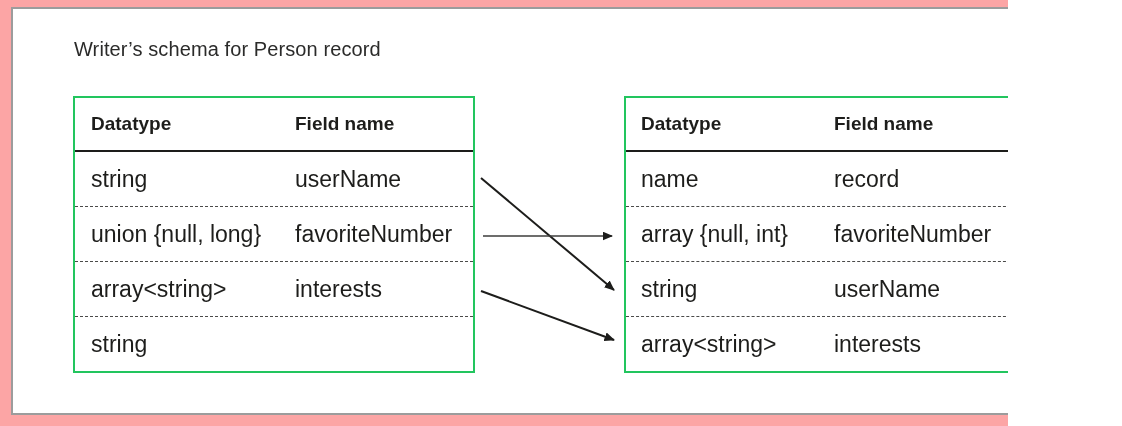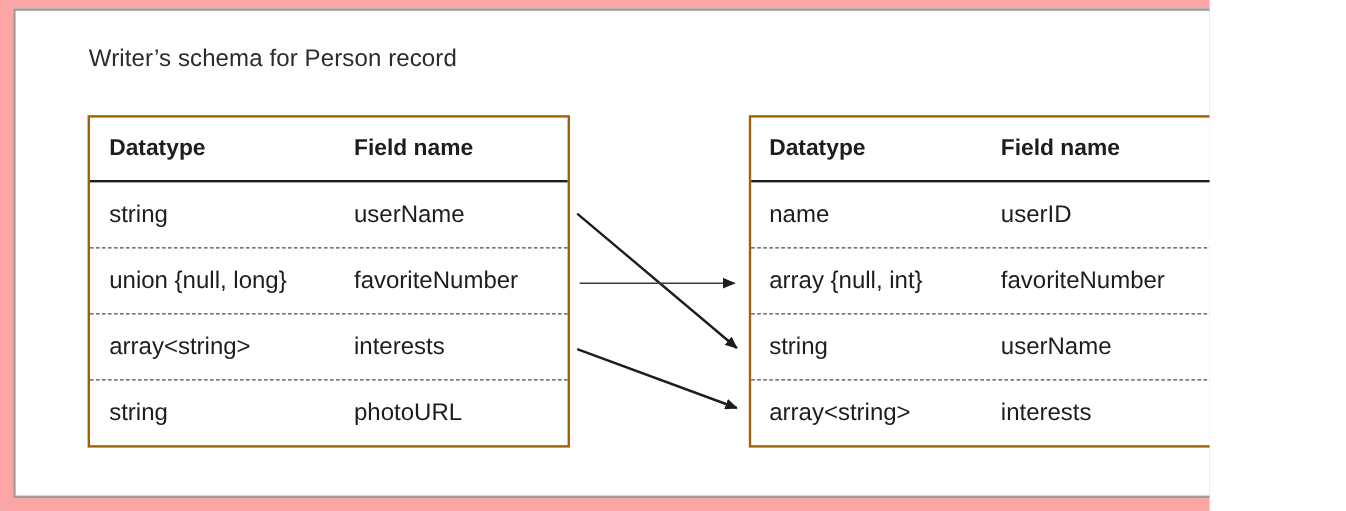--- a/index.html
+++ b/index.html
@@ -34,21 +34,21 @@
     color: #2b2b2a;
     white-space: nowrap;
   }
   .schema-title.writer { left: 74px; }
   .schema-title.reader { left: 624px; }
 
   .schema-table {
     position: absolute;
     top: 96px;
     height: 277px;
-    border: 2px solid #a16207;
+    border: 2px solid #22c55e;
     box-sizing: border-box;
     display: flex;
     flex-direction: column;
     background: #ffffff;
   }
   .schema-table.writer { left: 73px;  width: 402px; }
   .schema-table.reader { left: 624px; width: 394px; }
 
   .trow {
     flex: 1;
@@ -63,21 +63,21 @@
     font-weight: bold;
     font-size: 19px;
   }
   .trow.dashed {
     border-top: 1.5px dashed #4a4a49;
     align-items: center;
   }
   .cell {
     box-sizing: border-box;
     white-space: nowrap;
-    font-size: 20px;
+    font-size: 23px;
   }
   .trow.header .cell { font-size: 19px; }
   .schema-table.writer .cell.type { width: 220px; padding-left: 16px; }
   .schema-table.reader .cell.type { width: 208px; padding-left: 15px; }
   .cell.fname { flex: 1; }
 
   .arrows {
     position: absolute;
     left: 0;
     top: 0;
@@ -106,33 +106,32 @@
     <div class="trow dashed">
       <div class="cell type">union {null, long}</div>
       <div class="cell fname">favoriteNumber</div>
     </div>
     <div class="trow dashed">
       <div class="cell type">array&lt;string&gt;</div>
       <div class="cell fname">interests</div>
     </div>
     <div class="trow dashed">
       <div class="cell type">string</div>
-      <div class="cell fname">photoURL</div>
     </div>
   </div>
 
 
   <div class="schema-table reader">
     <div class="trow header">
       <div class="cell type">Datatype</div>
       <div class="cell fname">Field name</div>
     </div>
     <div class="trow">
       <div class="cell type">name</div>
-      <div class="cell fname">userID</div>
+      <div class="cell fname">record</div>
     </div>
     <div class="trow dashed">
       <div class="cell type">array {null, int}</div>
       <div class="cell fname">favoriteNumber</div>
     </div>
     <div class="trow dashed">
       <div class="cell type">string</div>
       <div class="cell fname">userName</div>
     </div>
     <div class="trow dashed">

